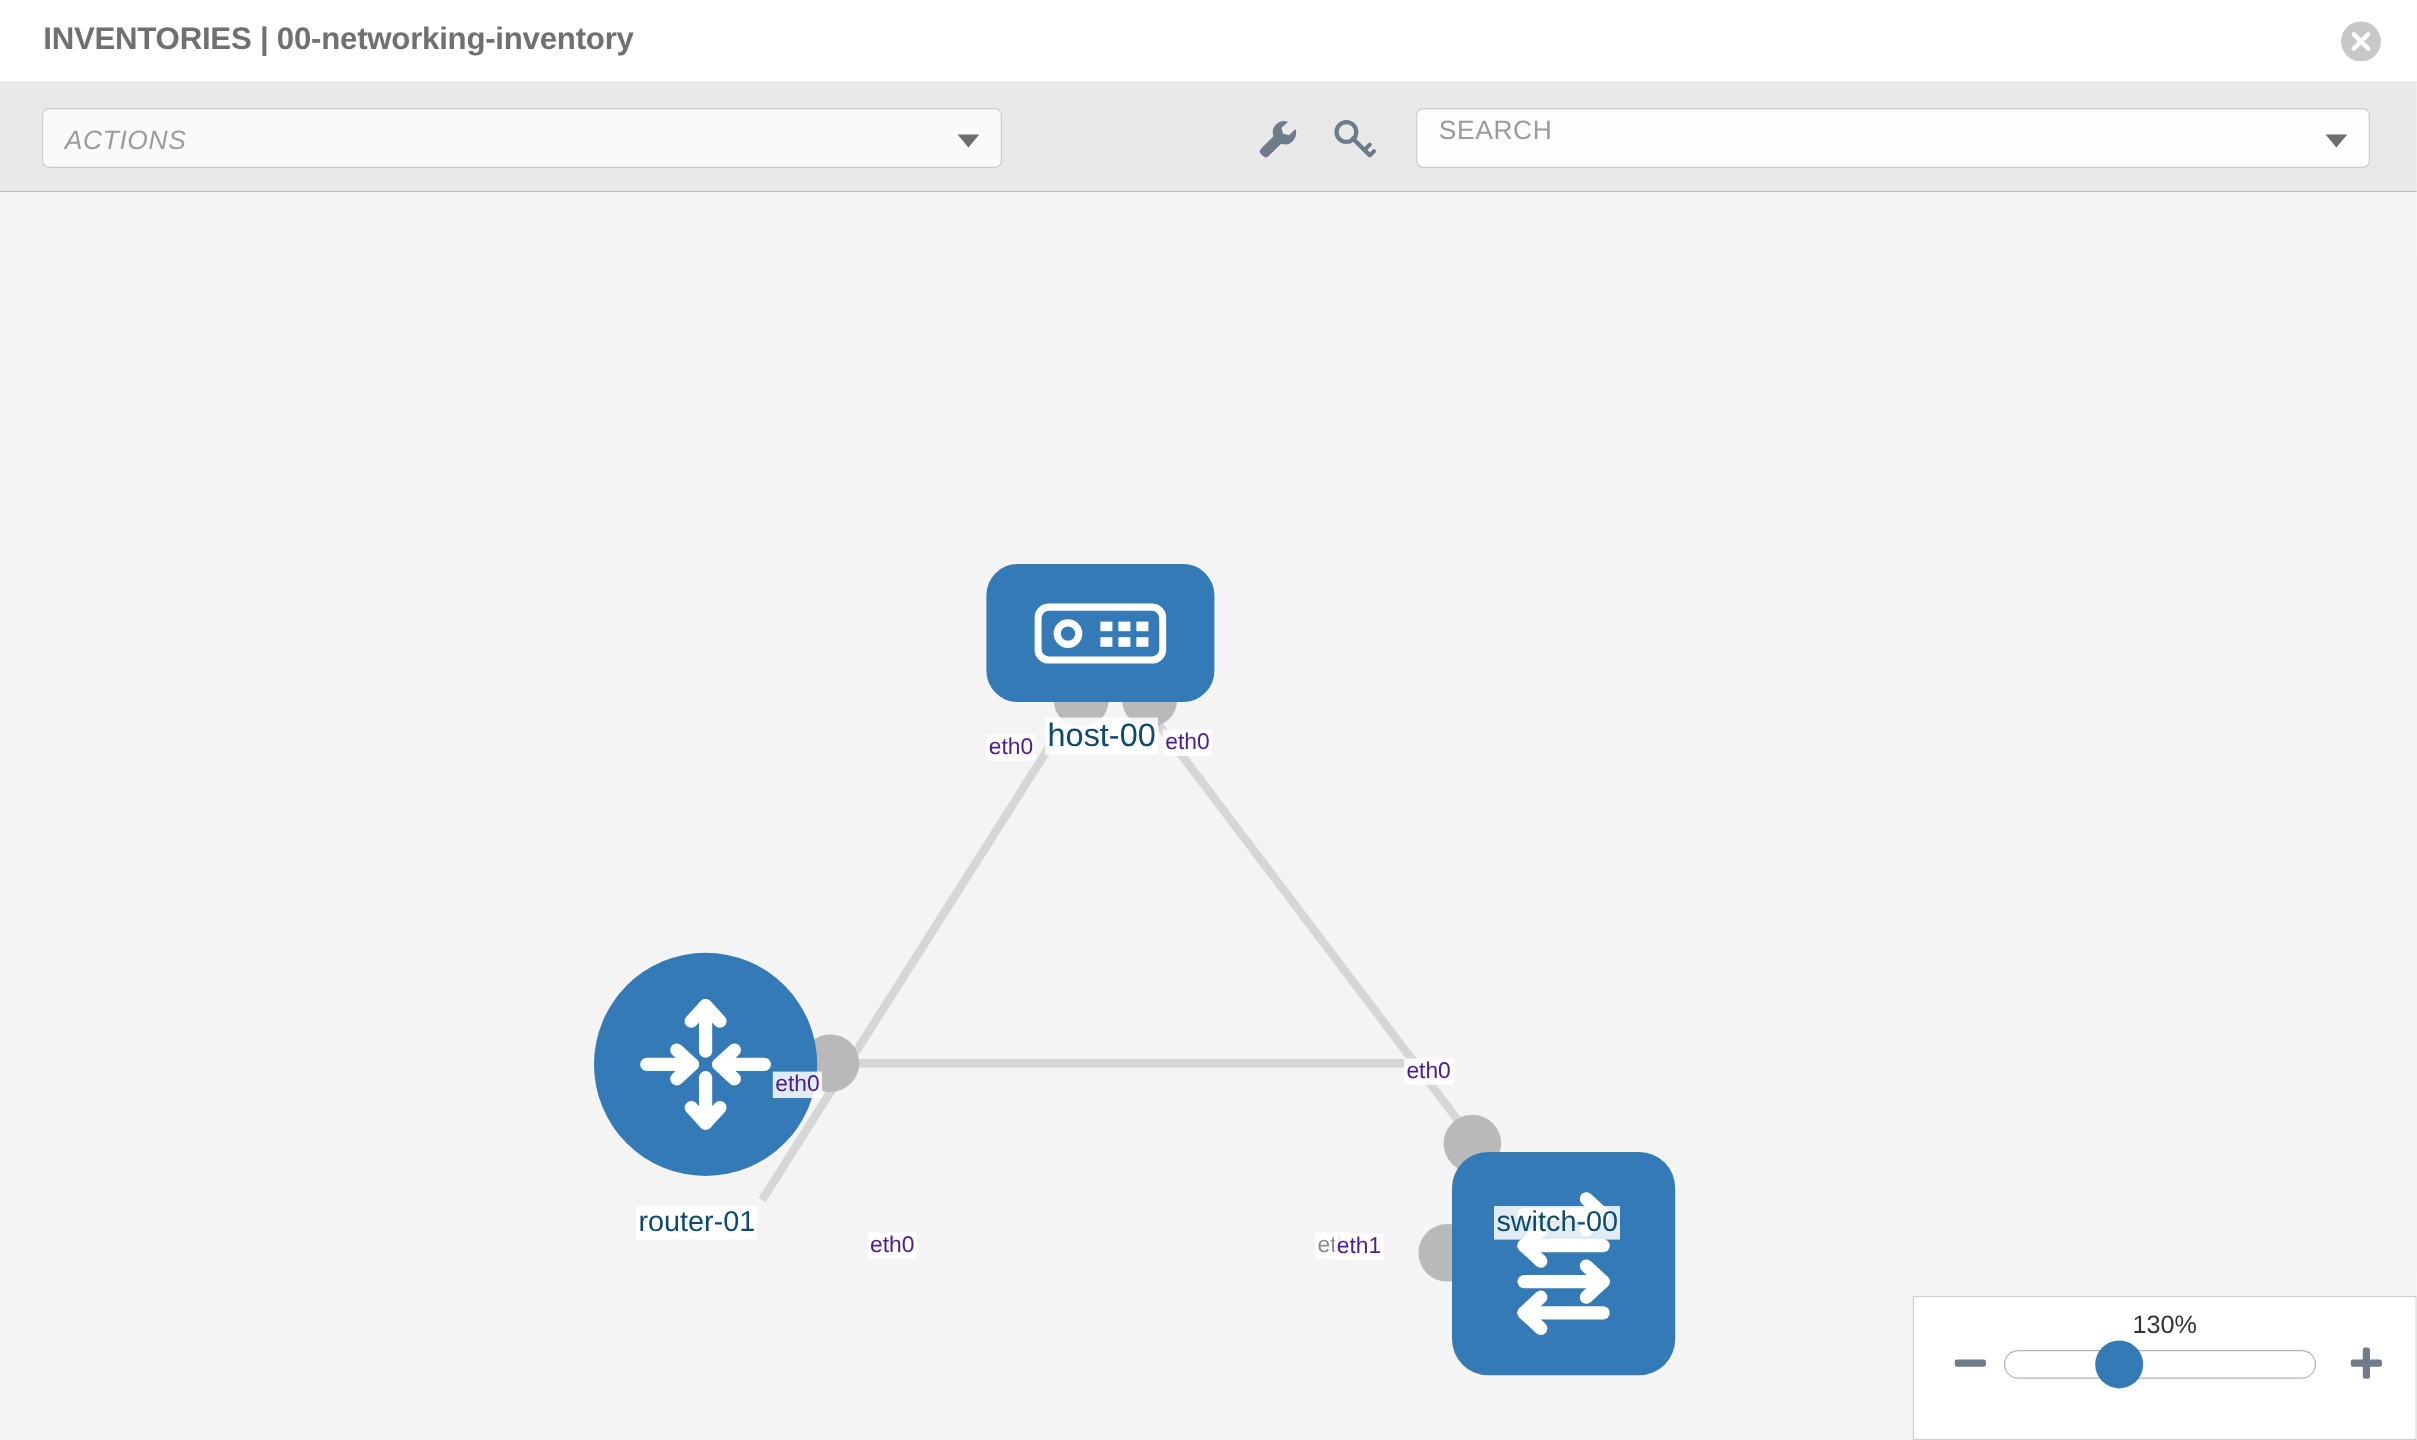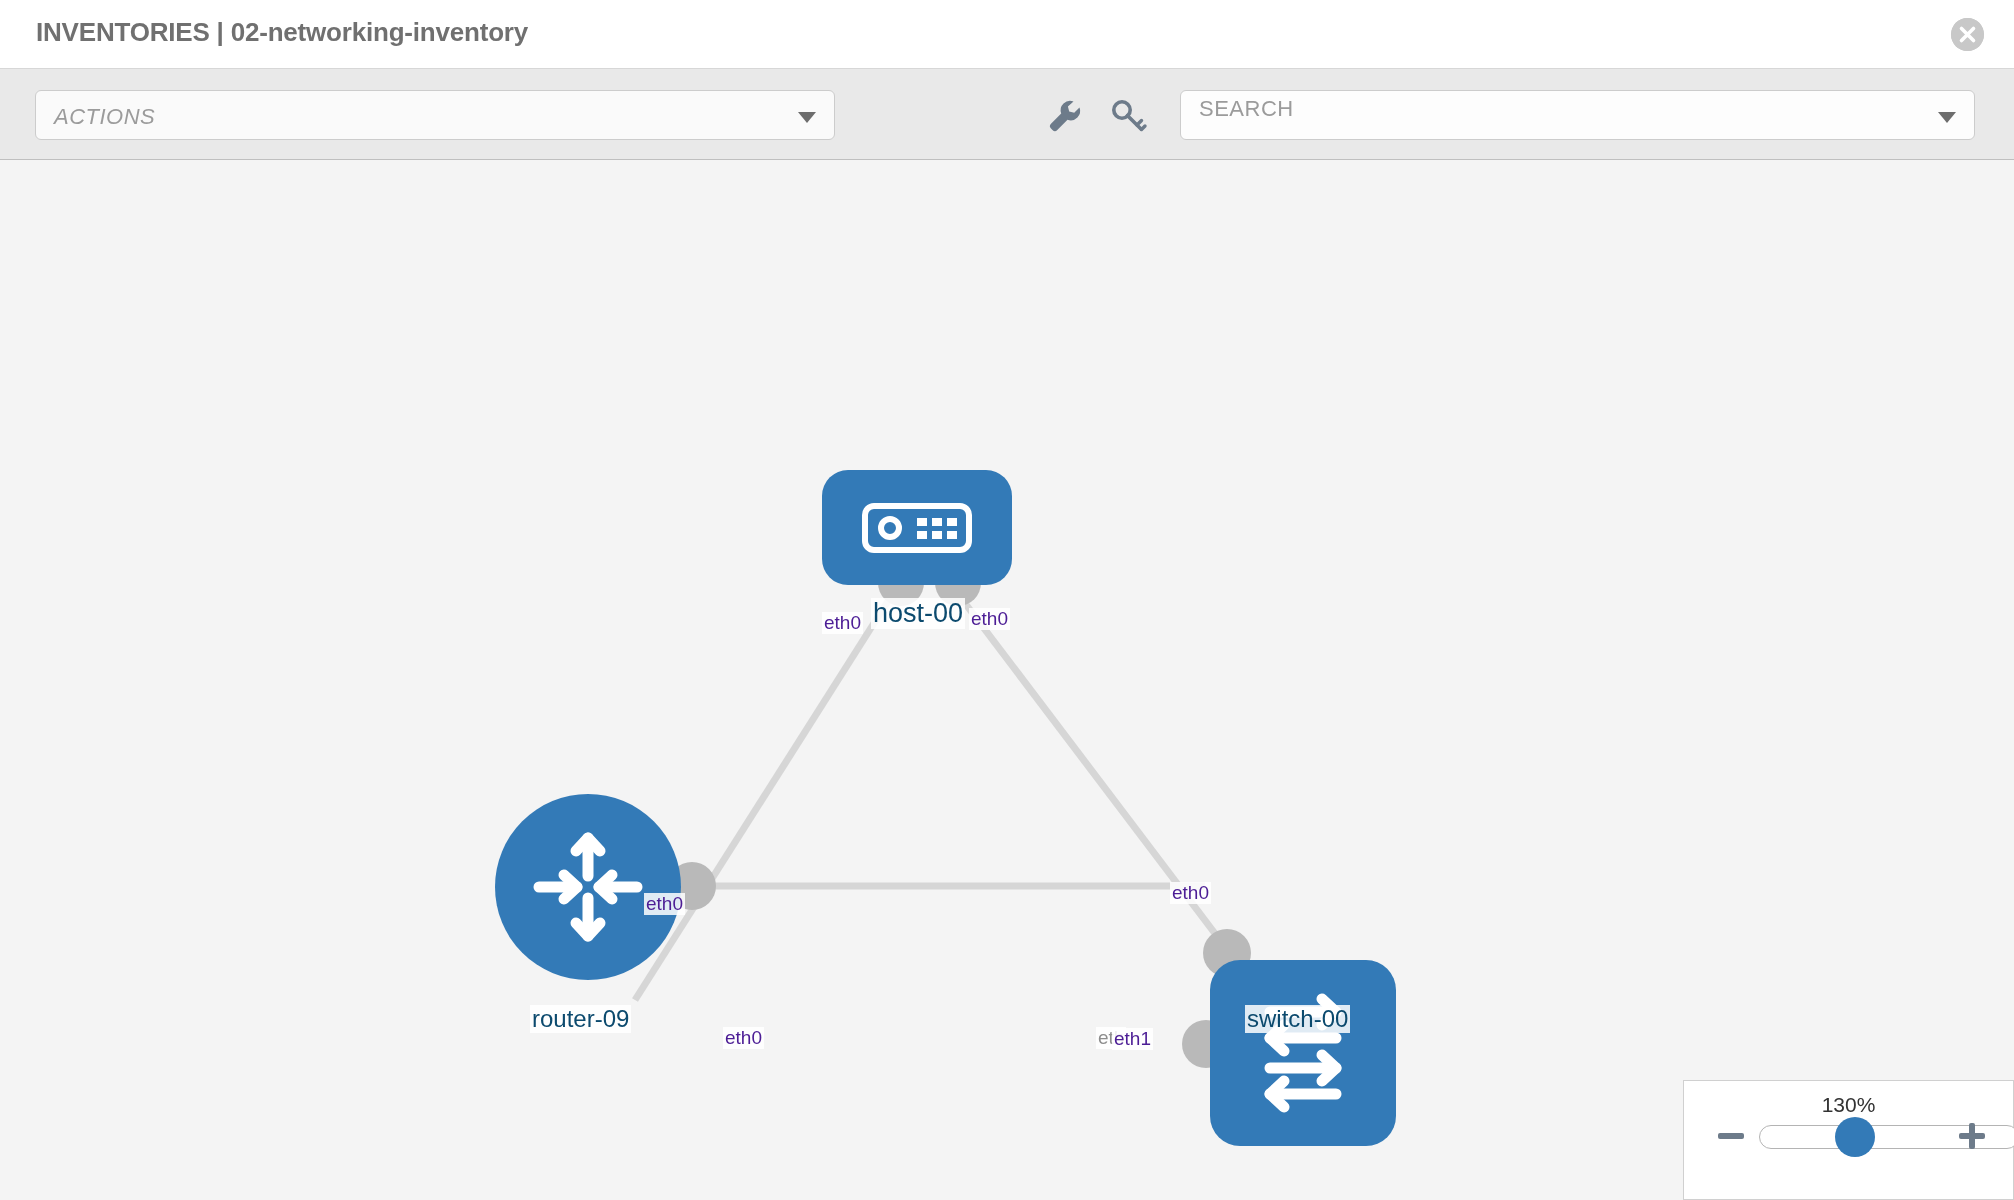--- a/index.html
+++ b/index.html
@@ -121,21 +121,21 @@
     position: absolute;
     font-size: 19px; color: #4c1d95;
     background: rgba(255,255,255,0.85);
     white-space: nowrap;
     padding: 0 2px;
   }
 
   
   .zoom-panel {
     position: absolute; right: 0; bottom: 0;
-    width: 331px; height: 120px;
+    width: 420px; height: 120px;
     background: #ffffff;
     border: 1px solid #d0d0d0;
   }
   .zoom-level {
     position: absolute; top: 12px; left: 0; right: 0;
     text-align: center;
     font-size: 21px; color: #333333;
   }
   .zoom-minus, .zoom-plus {
     position: absolute; top: 40px;
@@ -158,21 +158,21 @@
     background: #337ab7;
     cursor: grab;
   }
 </style>
 </head>
 <body>
 
 <div class="app">
 
   <div class="header">
-    <div class="header-title">INVENTORIES | 02-networking-inventory</div>
+    <div class="header-title">INVENTORIES | 00-networking-inventory</div>
     <div class="close-btn">
       <svg width="33" height="33" viewBox="0 0 33 33" aria-hidden="true">
         <circle cx="16.5" cy="16.5" r="16.5" fill="#c8c8c8"></circle>
         <path d="M10.5 10.5 L22.5 22.5 M22.5 10.5 L10.5 22.5" stroke="#ffffff" stroke-width="3.6" stroke-linecap="round"></path>
       </svg>
     </div>
   </div>
 
   <div class="toolbar">
 
@@ -247,21 +247,21 @@
             <path d="M59 108 L59 70"></path>
             <path d="M47 95 L59 108 L71 95"></path>
             <path d="M10 59 L48 59"></path>
             <path d="M35 47 L48 59 L35 71"></path>
             <path d="M108 59 L70 59"></path>
             <path d="M83 47 L70 59 L83 71"></path>
           </g>
         </svg>
       </div>
 
-      <div class="node-label" style="left:530px; top:845px;">router-09</div>
+      <div class="node-label" style="left:530px; top:845px;">router-01</div>
     </div>
 
     <div class="link-label" style="left:644px; top:733px;">eth0</div>
     <div class="link-label" style="left:723px; top:867px;">eth0</div>
 
     <div class="node">
       <div class="port" style="left:1203px; top:769px; width:48px; height:48px;"></div>
       <div class="port" style="left:1182px; top:702px; width:48px; height:48px; top:860px;"></div>
 
       <div class="node-shape" style="left:1210px; top:800px; width:186px; height:186px; border-radius:30px;">

